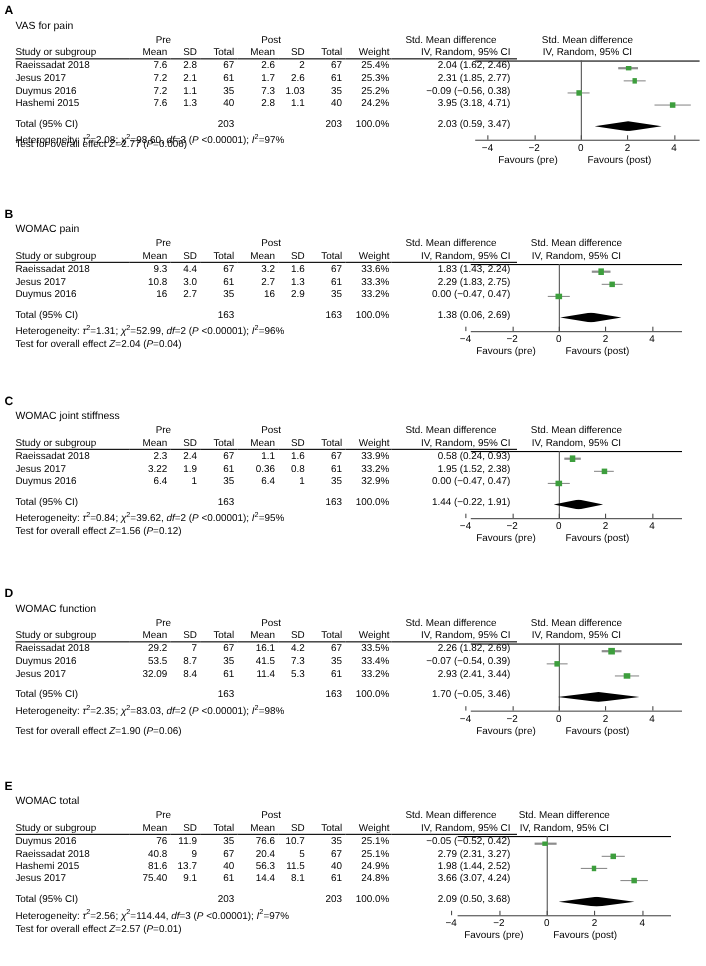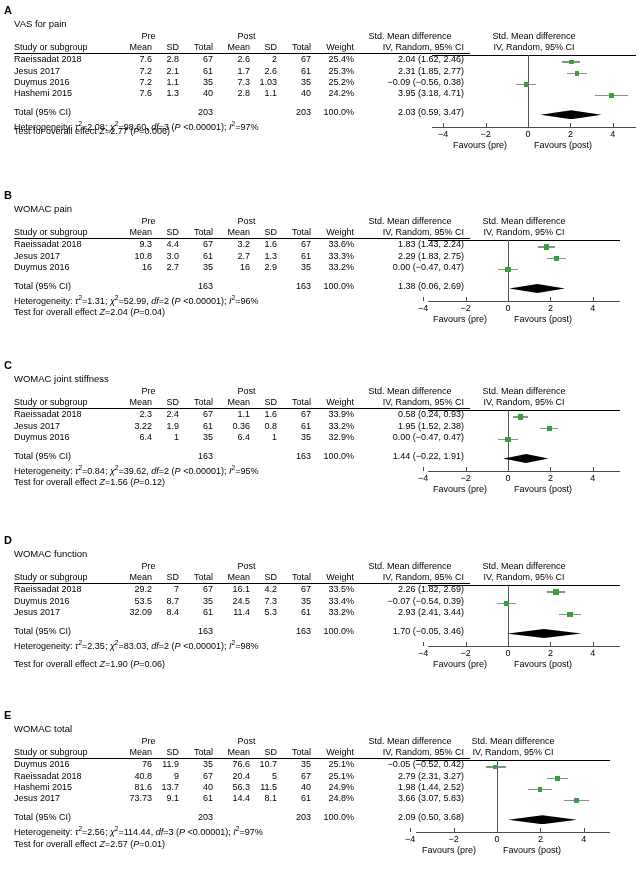--- a/index.html
+++ b/index.html
@@ -458,21 +458,21 @@
               <td class="c-sd2">4.2</td>
               <td class="c-tot2">67</td>
               <td class="c-weight">33.5%</td>
               <td class="c-smd">2.26 (1.82, 2.69)</td>
             </tr>
             <tr class="datarow">
               <td class="c-study">Duymus 2016</td>
               <td class="c-mean1">53.5</td>
               <td class="c-sd1">8.7</td>
               <td class="c-tot1">35</td>
-              <td class="c-mean2">24.5</td>
+              <td class="c-mean2">41.5</td>
               <td class="c-sd2">7.3</td>
               <td class="c-tot2">35</td>
               <td class="c-weight">33.4%</td>
               <td class="c-smd">−0.07 (−0.54, 0.39)</td>
             </tr>
             <tr class="datarow">
               <td class="c-study">Jesus 2017</td>
               <td class="c-mean1">32.09</td>
               <td class="c-sd1">8.4</td>
               <td class="c-tot1">61</td>
@@ -585,28 +585,28 @@
               <td class="c-sd1">13.7</td>
               <td class="c-tot1">40</td>
               <td class="c-mean2">56.3</td>
               <td class="c-sd2">11.5</td>
               <td class="c-tot2">40</td>
               <td class="c-weight">24.9%</td>
               <td class="c-smd">1.98 (1.44, 2.52)</td>
             </tr>
             <tr class="datarow">
               <td class="c-study">Jesus 2017</td>
-              <td class="c-mean1">73.73</td>
+              <td class="c-mean1">75.40</td>
               <td class="c-sd1">9.1</td>
               <td class="c-tot1">61</td>
               <td class="c-mean2">14.4</td>
               <td class="c-sd2">8.1</td>
               <td class="c-tot2">61</td>
               <td class="c-weight">24.8%</td>
-              <td class="c-smd">3.66 (3.07, 5.83)</td>
+              <td class="c-smd">3.66 (3.07, 4.24)</td>
             </tr>
             <tr class="spacer-row">
               <td colspan="9"></td>
             </tr>
             <tr class="totalrow">
               <td class="c-study">Total (95% CI)</td>
               <td class="c-mean1"></td>
               <td class="c-sd1"></td>
               <td class="c-tot1">203</td>
               <td class="c-mean2"></td>

